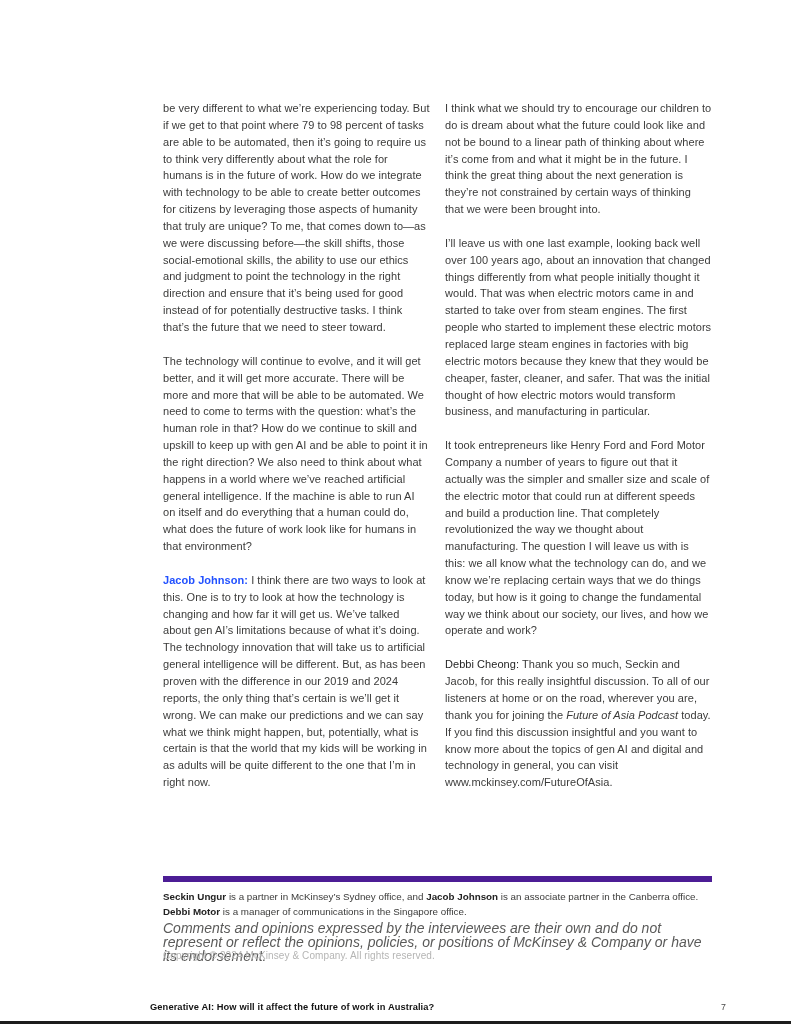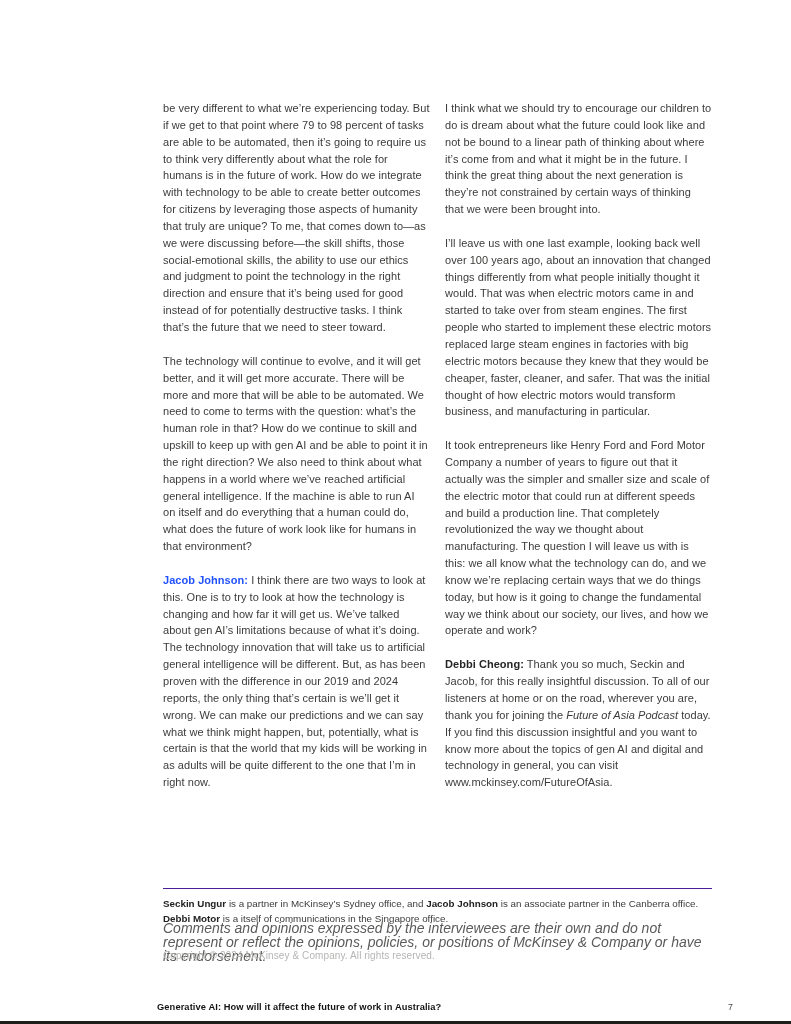--- a/index.html
+++ b/index.html
@@ -27,33 +27,32 @@
   .col {
     flex: 1;
     font-size: 11px;
     line-height: 16.85px;
     color: var(--body-text, #3b3b3a);
     letter-spacing: 0.05px;
   }
   .col p { margin: 0 0 17px 0; }
   .col p:last-child { margin-bottom: 0; }
   .speaker-blue { color: var(--speaker-accent, #2251ff); font-weight: 700; }
-  .speaker-dark { color: #252525; font-weight: 700; }
+  .speaker-dark { color: #252525; font-weight: 400; }
 
   .bio-block {
     position: absolute;
     left: 163px;
     top: 876px;
     width: 549px;
-    border-top: 1px solid #4c1d95;
+    border-top: 6px solid #4c1d95;
     padding-top: 8px;
     font-size: 9.8px;
     line-height: 14.5px;
     color: var(--body-text, #3b3b3a);
-    margin-top: 12px;
   }
   .bio-block strong { font-weight: 700; color: #222222; }
 
   .disclaimer-block {
     position: absolute;
     left: 163px;
     top: 921px;
     width: 555px;
     font-size: 14px;
     line-height: 14px;
@@ -65,21 +64,21 @@
     position: absolute;
     left: 163px;
     top: 950px;
     font-size: 10px;
     color: #b5b5b4;
     letter-spacing: 0.1px;
   }
 
   .page-footer {
     position: absolute;
-    left: 157px;
+    left: 150px;
     top: 1002px;
     width: 576px;
     display: flex;
     justify-content: space-between;
     align-items: center;
   }
   .footer-title {
     font-size: 9.3px;
     font-weight: 700;
     color: #141414;
@@ -117,21 +116,21 @@
         <p>I think what we should try to encourage our children to do is dream about what the future could look like and not be bound to a linear path of thinking about where it’s come from and what it might be in the future. I think the great thing about the next generation is they’re not constrained by certain ways of thinking that we were been brought into.</p>
         <p>I’ll leave us with one last example, looking back well over 100 years ago, about an innovation that changed things differently from what people initially thought it would. That was when electric motors came in and started to take over from steam engines. The first people who started to implement these electric motors replaced large steam engines in factories with big electric motors because they knew that they would be cheaper, faster, cleaner, and safer. That was the initial thought of how electric motors would transform business, and manufacturing in particular.</p>
         <p>It took entrepreneurs like Henry Ford and Ford Motor Company a number of years to figure out that it actually was the simpler and smaller size and scale of the electric motor that could run at different speeds and build a production line. That completely revolutionized the way we thought about manufacturing. The question I will leave us with is this: we all know what the technology can do, and we know we’re replacing certain ways that we do things today, but how is it going to change the fundamental way we think about our society, our lives, and how we operate and work?</p>
         <p><strong class="speaker-dark">Debbi Cheong:</strong><span> Thank you so much, Seckin and Jacob, for this really insightful discussion. To all of our listeners at home or on the road, wherever you are, thank you for joining the </span><em>Future of Asia Podcast</em><span> today. If you find this discussion insightful and you want to know more about the topics of gen AI and digital and technology in general, you can visit </span><span>www.mckinsey.com/FutureOfAsia</span><span>.</span></p>
       </div>
 
     </div>
   </div>
 
   <div class="bio-block">
-    <p><strong>Seckin Ungur</strong><span> is a partner in McKinsey’s Sydney office, and </span><strong>Jacob Johnson</strong><span> is an associate partner in the Canberra office.</span><br><strong>Debbi Motor</strong><span> is a itself of communications in the Singapore office.</span></p>
+    <p><strong>Seckin Ungur</strong><span> is a partner in McKinsey’s Sydney office, and </span><strong>Jacob Johnson</strong><span> is an associate partner in the Canberra office.</span><br><strong>Debbi Motor</strong><span> is a manager of communications in the Singapore office.</span></p>
   </div>
 
   <div class="disclaimer-block">
     <p>Comments and opinions expressed by the interviewees are their own and do not represent or reflect the opinions, policies, or positions of McKinsey &amp; Company or have its endorsement.</p>
   </div>
 
   <div class="copyright-line">Copyright © 2024 McKinsey &amp; Company. All rights reserved.</div>
 
   <div class="page-footer">
     <span class="footer-title">Generative AI: How will it affect the future of work in Australia?</span>

